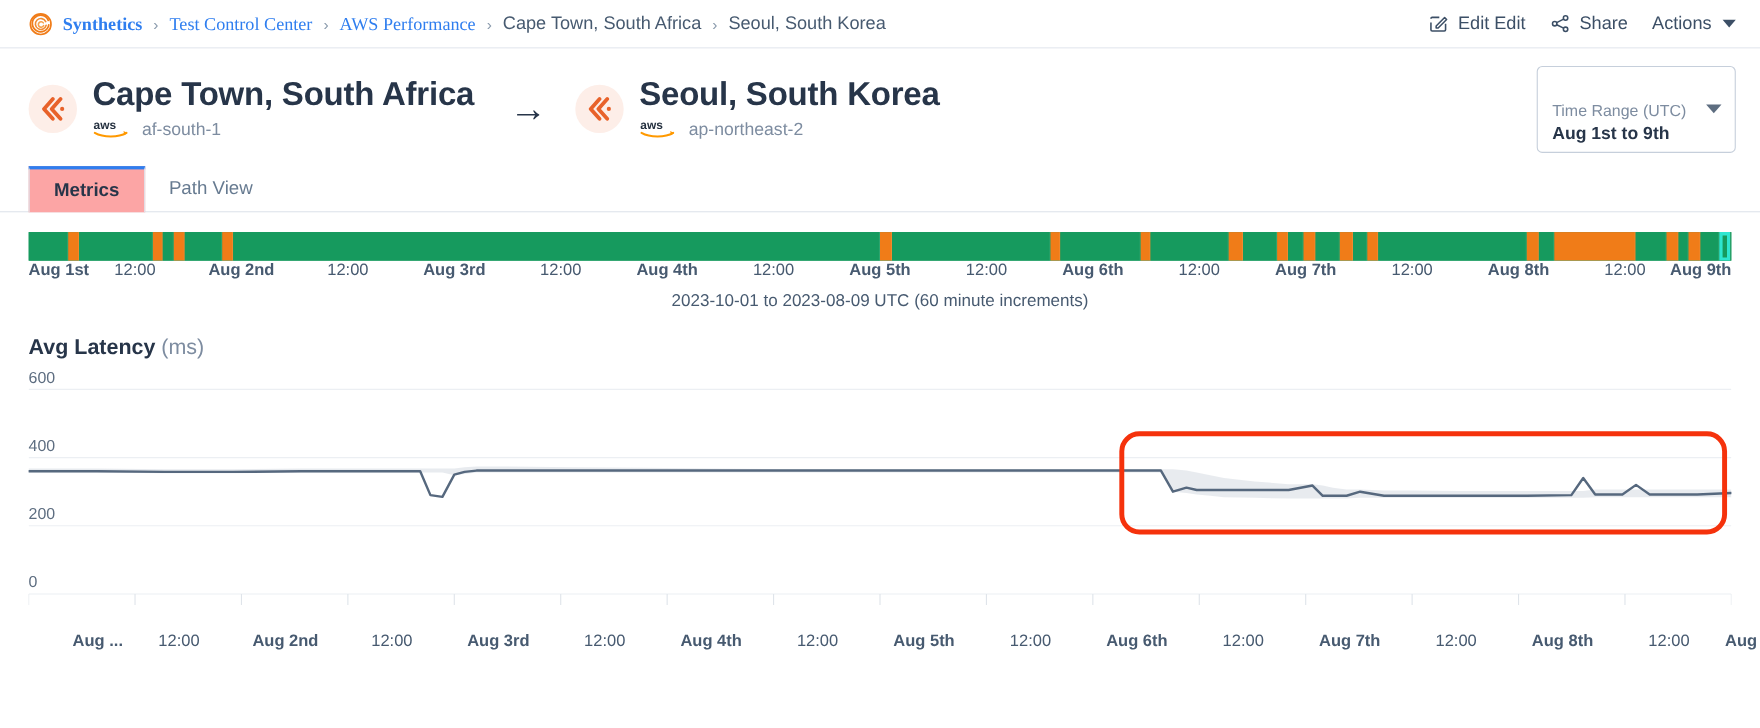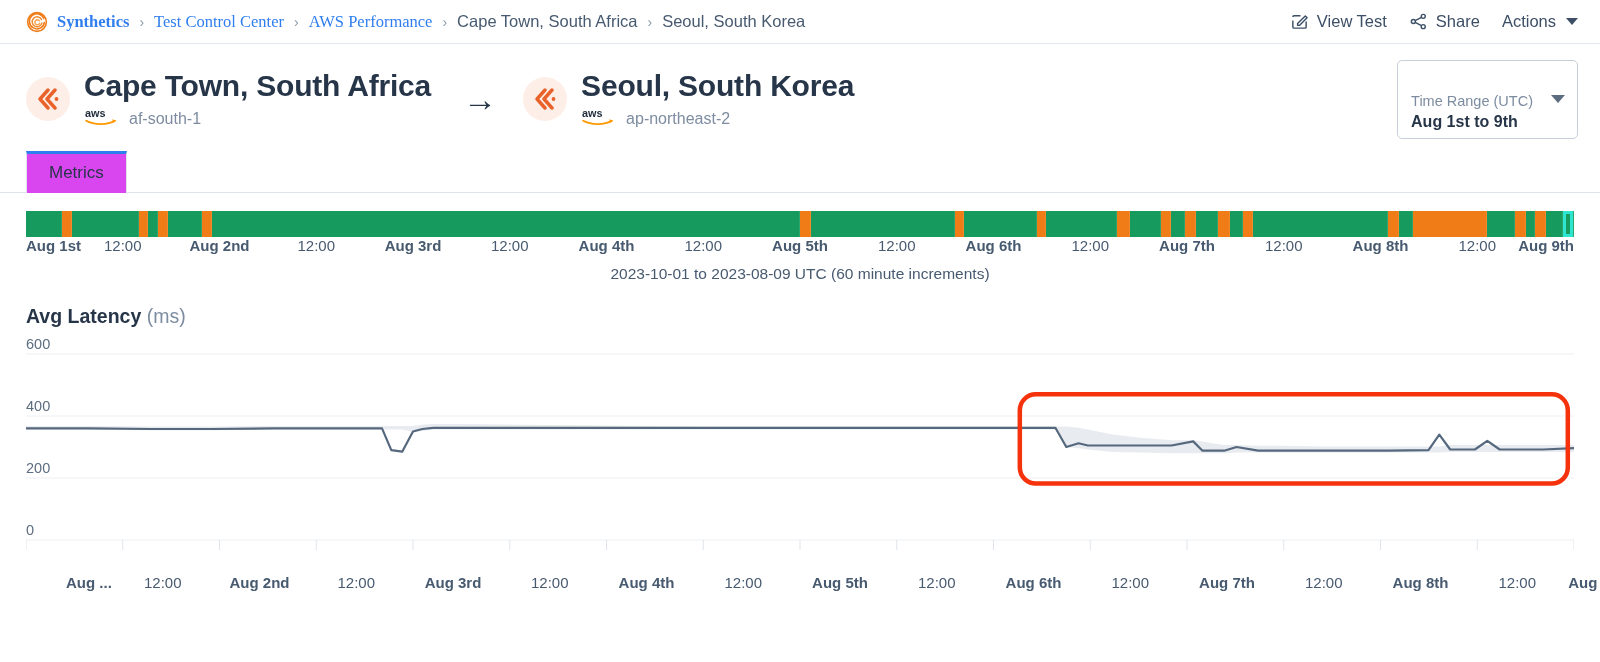--- a/index.html
+++ b/index.html
@@ -95,22 +95,22 @@
     padding-left: 26px;
     border-bottom: 1px solid #dfe4ec;
     height: 42px;
   }
   .tab {
     font-size: 17px; padding: 0 22px; height: 41px;
     display: flex; align-items: center; color: #667a90;
     position: relative; background: transparent;
   }
   .tab.active {
-    color: #273549; font-weight: 400;
-    background: #d946ef;
+    color: #273549; font-weight: 700;
+    background: #fca5a5;
     border-left: 1px solid #dfe4ec;
     border-right: 1px solid #dfe4ec;
     border-top: 3px solid #2f7eef;
     margin-bottom: -1px;
     height: 42px;
   }
 
   
   .strip-wrap { padding: 18px 26px 0 26px; }
   .strip {
@@ -183,21 +183,21 @@
 
   <div class="top-actions">
     <div class="act">
       <span>
         <svg width="19" height="19" viewBox="0 0 20 20" fill="none" stroke="#3c4f66" stroke-width="1.5">
           <path d="M3 5.2a1.2 1.2 0 0 1 1.2-1.2H11"></path>
           <path d="M17 10v5.8A1.2 1.2 0 0 1 15.8 17H4.2A1.2 1.2 0 0 1 3 15.8V9"></path>
           <path d="M8 12.2l8.1-8.1 1.9 1.9-8.1 8.1H8z" stroke-linejoin="round"></path>
         </svg>
       </span>
-      <span>View Test</span>
+      <span>Edit Edit</span>
     </div>
     <div class="act">
       <span>
         <svg width="19" height="19" viewBox="0 0 20 20" fill="none" stroke="#3c4f66" stroke-width="1.5">
           <circle cx="15" cy="4.6" r="2.1"></circle>
           <circle cx="15" cy="15.4" r="2.1"></circle>
           <circle cx="4.6" cy="10" r="2.1"></circle>
           <path d="M6.5 9l6.6-3.3M6.5 11l6.6 3.3"></path>
         </svg>
       </span>
@@ -267,20 +267,23 @@
       <div class="tr-lab">Time Range (UTC)</div>
       <div class="tr-val">Aug 1st to 9th</div>
     </div>
     <span class="tr-caret"></span>
   </div>
 </div>
 
 <div class="tabs">
   <div class="tab active">
     <span>Metrics</span>
+  </div>
+  <div class="tab">
+    <span>Path View</span>
   </div>
 </div>
 
 <div class="strip-wrap">
   <div class="strip" id="strip">
       <div class="seg ok" style="width: 2.3%;"></div>
       <div class="seg warn" style="width: 0.7%;"></div>
       <div class="seg ok" style="width: 4.3%;"></div>
       <div class="seg warn" style="width: 0.6%;"></div>
       <div class="seg ok" style="width: 0.6%;"></div>

